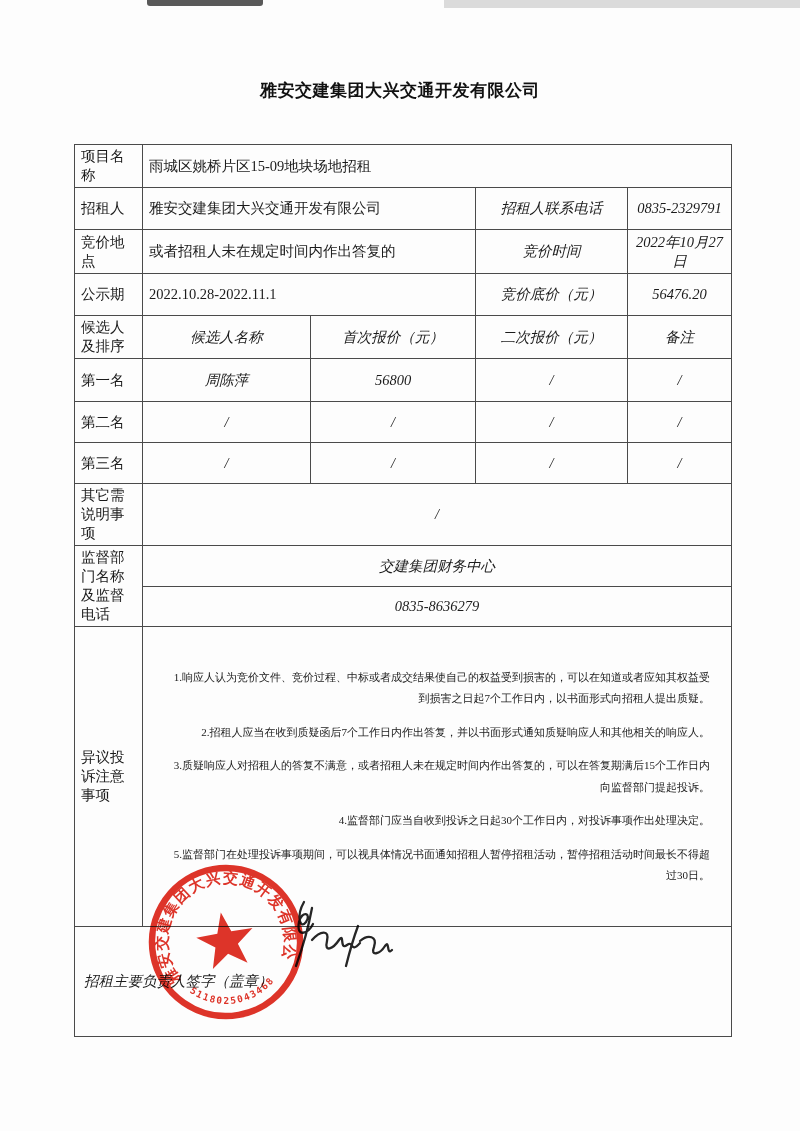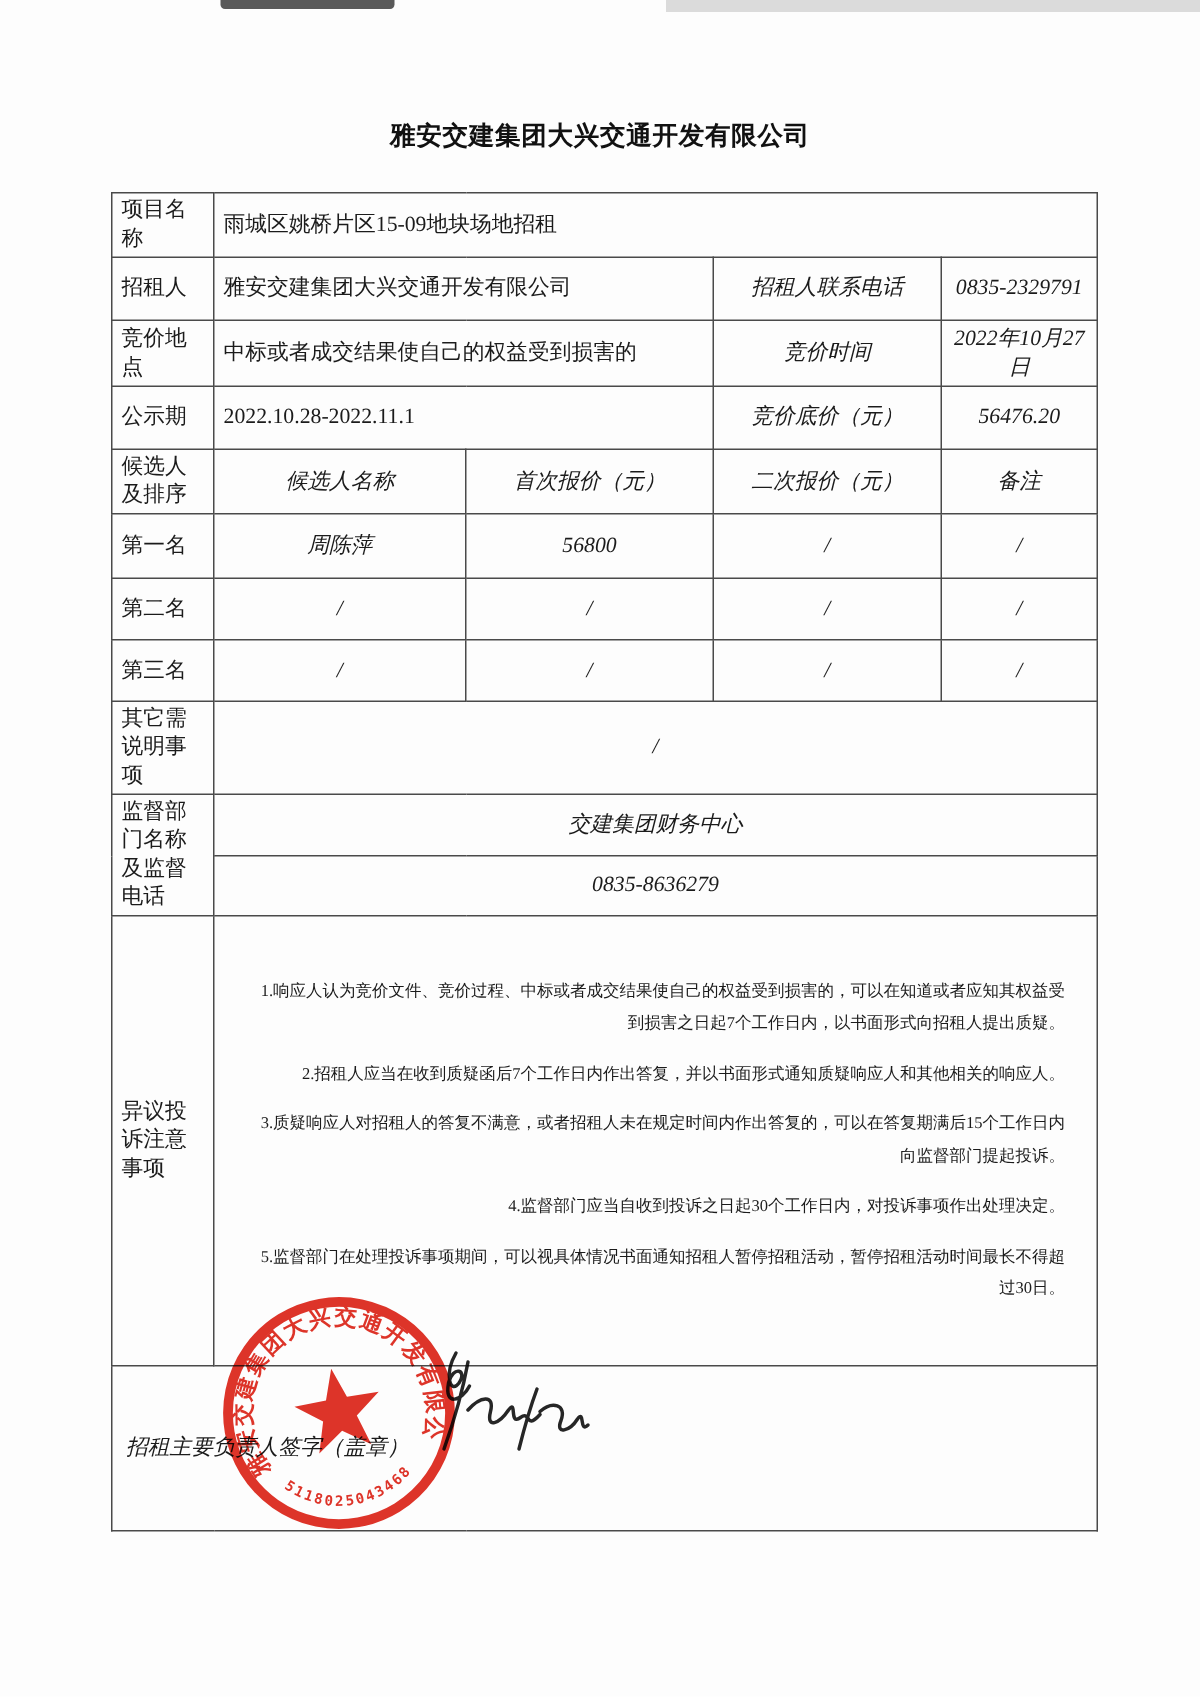--- a/index.html
+++ b/index.html
@@ -13,21 +13,21 @@
   
   .smudge-dark{position:absolute;left:147px;top:0;width:116px;height:6px;background:#3c3c3c;opacity:.85;border-radius:0 0 3px 3px;}
   .smudge-light{position:absolute;left:444px;top:0;width:356px;height:8px;background:#8f8f8f;opacity:.30;}
 
   .title{
     position:absolute;top:79px;left:0;width:100%;text-align:center;
     font-size:17px;font-weight:bold;line-height:23px;letter-spacing:.5px;color:#111;
   }
 
   table.announce{
-    position:absolute;left:74px;top:128px;width:657px;
+    position:absolute;left:74px;top:144px;width:657px;
     border-collapse:collapse;table-layout:fixed;
     font-size:14.5px;color:#1b1b1b;
   }
   table.announce td{
     border:1.5px solid #4a4a4a;
     padding:2px 6px;vertical-align:middle;line-height:19px;
     overflow:hidden;
   }
   td.lbl{text-align:left;padding:2px 2px 2px 4px;}
   .left{text-align:left;}
@@ -82,21 +82,21 @@
 
     <tr class="r-std2">
       <td class="lbl">招租人</td>
       <td colspan="2" class="left">雅安交建集团大兴交通开发有限公司</td>
       <td class="ctr">招租人联系电话</td>
       <td class="ctr">0835-2329791</td>
     </tr>
 
     <tr class="r-std3">
       <td class="lbl">竞价地点</td>
-      <td colspan="2" class="left">中标或者成交结果使自己的权益受到损害的</td>
+      <td colspan="2" class="left">或者招租人未在规定时间内作出答复的</td>
       <td class="ctr">竞价时间</td>
       <td class="ctr">2022年10月27日</td>
     </tr>
 
     <tr class="r-std4">
       <td class="lbl">公示期</td>
       <td colspan="2" class="left">2022.10.28-2022.11.1</td>
       <td class="ctr">竞价底价（元）</td>
       <td class="ctr">56476.20</td>
     </tr>

